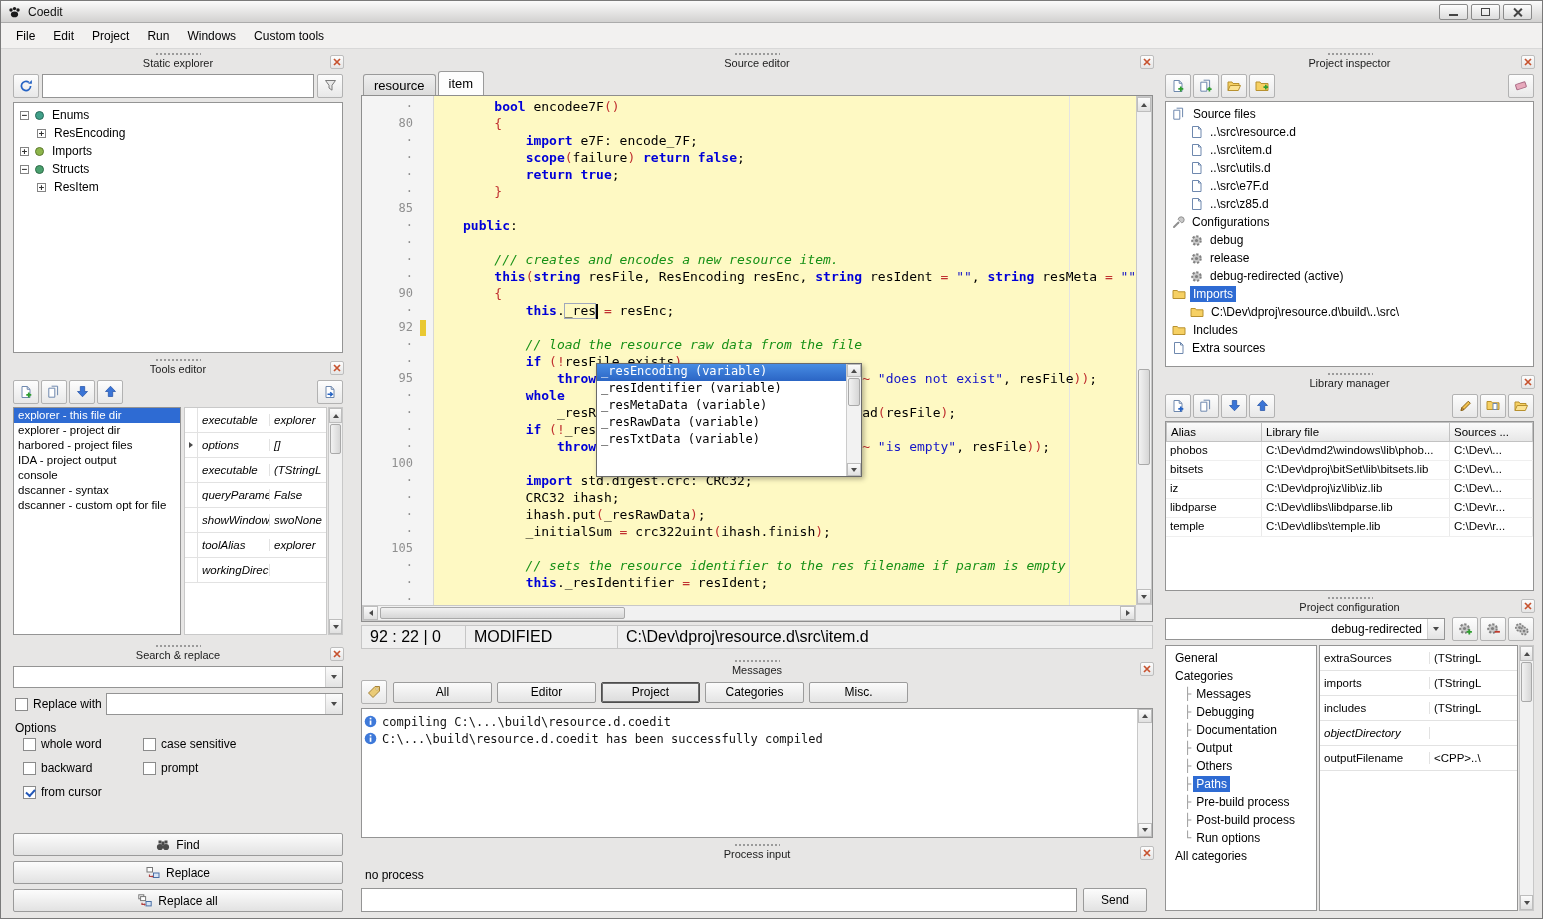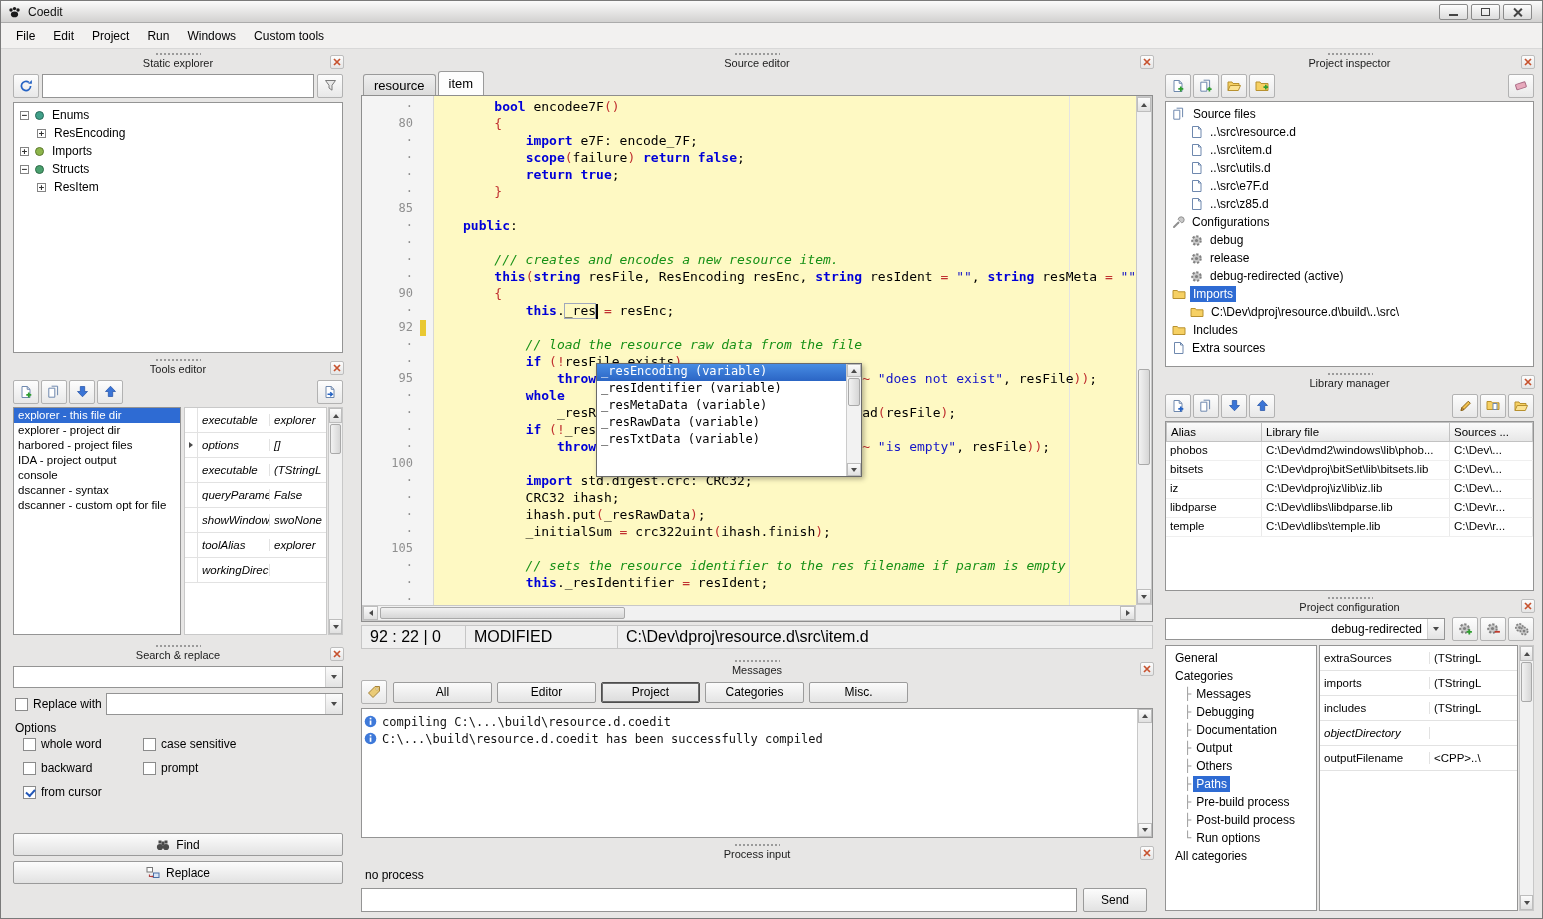--- a/index.html
+++ b/index.html
@@ -456,20 +456,32 @@
     <div class="bigbtn" id="sr-replace">
         <span class="ico">
           <svg width="14" height="13" viewBox="0 0 14 13">
             <rect x="1" y="1.5" width="5.5" height="4.5" fill="#fff" stroke="#777"></rect>
             <rect x="7.5" y="7" width="5.5" height="4.5" fill="#D7E5F7" stroke="#4A6FA5"></rect>
             <path d="M3.5 8.5v2h2.5" fill="none" stroke="#B04040" stroke-width="1.2"></path>
             <path d="M5.8 9.2l2 1.3-2 1.3z" fill="#B04040"></path>
           </svg>
         </span>
         <span>Replace</span>
+      </div>
+    <div class="bigbtn" id="sr-replaceall">
+        <span class="ico">
+          <svg width="14" height="13" viewBox="0 0 14 13">
+            <rect x="0.8" y="0.8" width="5" height="4" fill="#fff" stroke="#777"></rect>
+            <rect x="2.6" y="2.6" width="5" height="4" fill="#fff" stroke="#777"></rect>
+            <rect x="8" y="7.5" width="5.2" height="4.4" fill="#D7E5F7" stroke="#4A6FA5"></rect>
+            <path d="M4 8.8v1.6h2.2" fill="none" stroke="#B04040" stroke-width="1.2"></path>
+            <path d="M6 9.3l1.9 1.2-1.9 1.2z" fill="#B04040"></path>
+          </svg>
+        </span>
+        <span>Replace all</span>
       </div>
   </div>
 
   <div class="panel" id="p-ed">
     <div class="phead">
       <span class="grip"></span>
       <span class="ptitle">Source editor</span>
       <span class="px">
           <svg width="8" height="8" viewBox="0 0 8 8">
             <path d="M1 1l6 6M7 1L1 7" stroke="#C7522E" stroke-width="1.7"></path>

